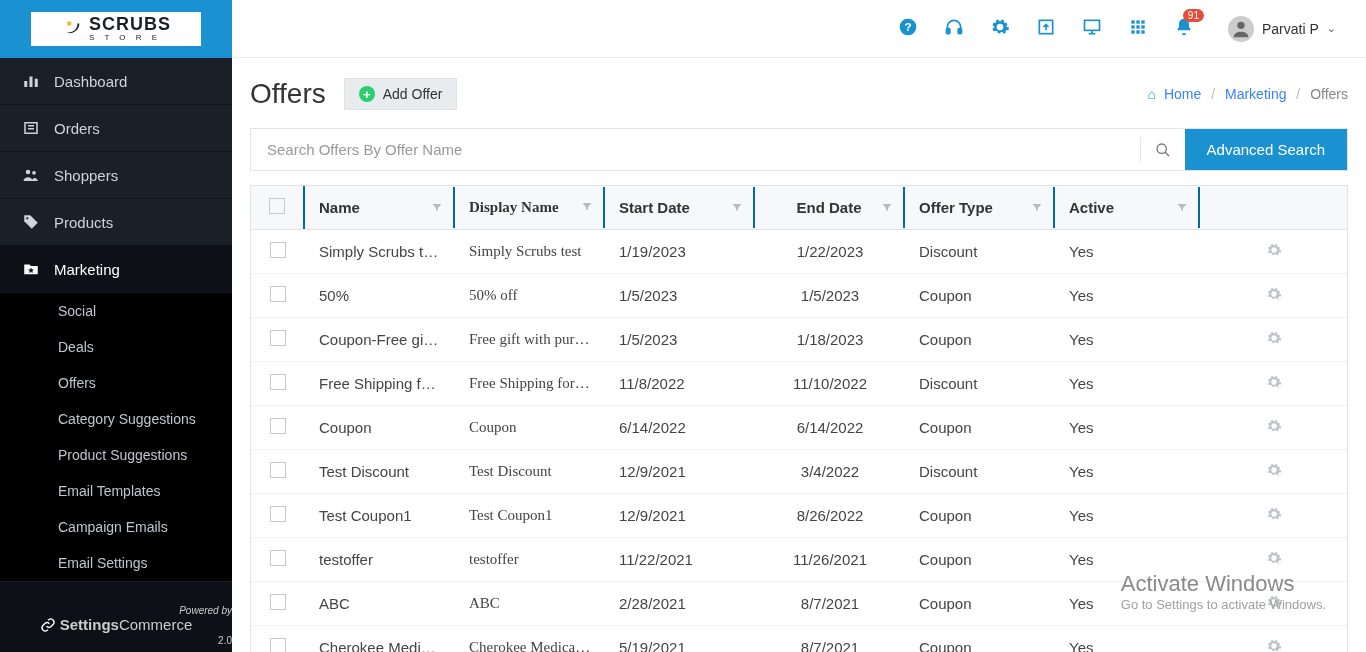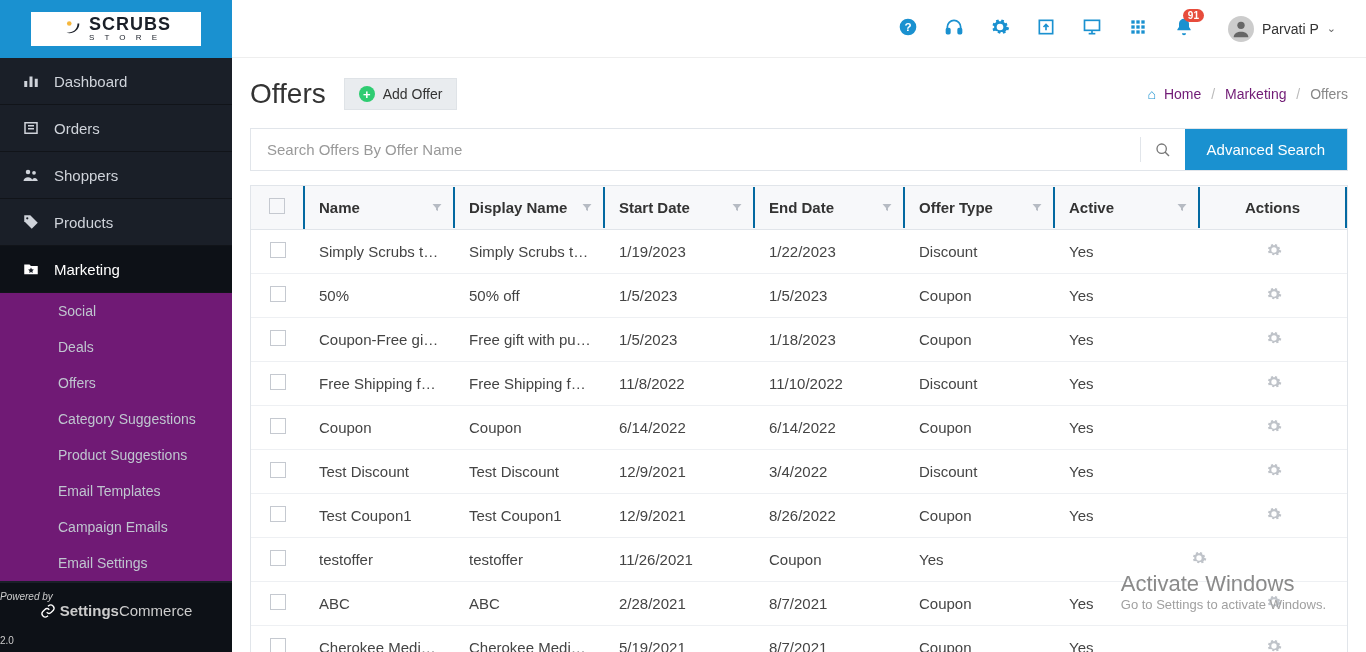--- a/index.html
+++ b/index.html
@@ -10,71 +10,71 @@
   .sidebar { width: 232px; background: #1a1f28; color: #cfd3da; display: flex; flex-direction: column; position: relative; }
   .logo-wrap { background: #1a91d0; height: 58px; display:flex; align-items:center; justify-content:center; }
   .logo { background:#fff; padding:4px 30px; display:flex; align-items:center; gap:6px; }
   .logo svg { width:22px; height:22px; }
   .logo-text { font-size:18px; font-weight:800; letter-spacing:1px; color:#1a1f28; line-height:0.9; }
   .logo-sub { font-size:8px; letter-spacing:4px; color:#1a1f28; }
   .nav { flex:1; overflow:auto; }
   .nav-item { display:flex; align-items:center; gap:14px; padding:14px 22px; font-size:15px; cursor:pointer; border-bottom:1px solid #111419; }
   .nav-item.active { background:#0d1117; color:#fff; }
   .nav-item .ico { width:18px; height:18px; display:inline-flex; align-items:center; justify-content:center; }
-  .subnav { background:#701a75; }
+  .subnav { background:#000000; }
   .sub-item { padding:10px 22px 10px 58px; font-size:14px; color:#bfc5cf; cursor:pointer; }
-  .sidebar-footer { background:#0d1117; text-align:left; padding:8px 0 6px; font-size:10px; font-style:italic; color:#ccc; }
+  .sidebar-footer { background:#0d1117; text-align:right; padding:23px 0 6px; font-size:10px; font-style:italic; color:#ccc; }
   .sidebar-footer .sc { font-style:normal; font-size:15px; display:flex; align-items:center; justify-content:center; gap:4px; font-weight:500; }
   .sidebar-footer .sc b { font-weight:700; }
-  .sidebar-footer .ver { font-size:10px; font-style:normal; margin-top:16px; }
+  .sidebar-footer .ver { font-size:10px; font-style:normal; margin-top:2px; }
 
   
   .main { flex:1; display:flex; flex-direction:column; height:652px; }
   .topbar { height:58px; border-bottom:1px solid #eee; display:flex; align-items:center; justify-content:flex-end; gap:26px; padding:0 30px; }
   .topbar .icon-btn { color:#1a91d0; cursor:pointer; position:relative; }
   .topbar .icon-btn svg { width:20px; height:20px; }
-  .badge { position:absolute; top:-8px; right:-10px; background:#e74c3c; color:#fff; border-radius:10px; font-size:10px; padding:1px 5px; font-weight:700; }
+  .badge { position:absolute; top:-8px; right:-10px; background:#e74c3c; color:#fff; border-radius:10px; font-size:10px; padding:1px 5px; font-weight:400; }
   .user { display:flex; align-items:center; gap:8px; cursor:pointer; color:#333; font-size:14px; margin-left:8px; }
   .avatar { width:26px; height:26px; border-radius:50%; background:#ccc; display:flex; align-items:center; justify-content:center; }
   .avatar svg { width:22px; height:22px; fill:#666; }
   .chev { font-size:11px; color:#666; }
 
   .content { flex:1; padding:20px 18px; overflow:auto; background:#fff; position:relative; }
   .content::-webkit-scrollbar { width:12px; }
   .content::-webkit-scrollbar-thumb { background:#c0c0c0; }
   .content::-webkit-scrollbar-track { background:#f0f0f0; }
 
   .page-head { display:flex; align-items:center; justify-content:space-between; margin-bottom:18px; }
   .page-head-left { display:flex; align-items:center; gap:18px; }
   .page-title { font-size:28px; font-weight:400; color:#333; }
   .add-btn { background:#e9ecef; border:1px solid #dfe3e7; padding:7px 14px; font-size:14px; display:flex; align-items:center; gap:8px; cursor:pointer; color:#333; }
   .add-btn .plus { width:16px; height:16px; border-radius:50%; background:#2ecc71; color:#fff; display:flex; align-items:center; justify-content:center; font-size:13px; font-weight:bold; }
   .breadcrumb { font-size:14px; color:#888; }
-  .breadcrumb a { color:#701a75; text-decoration:none; }
+  .breadcrumb a { color:#3b82f6; text-decoration:none; }
   .breadcrumb .sep { margin:0 6px; color:#bbb; }
   .breadcrumb .home-ico { color:#1a91d0; margin-right:4px; }
 
   .search-bar { display:flex; border:1px solid #e1e5ea; margin-bottom:14px; }
   .search-input { flex:1; border:none; padding:12px 16px; font-size:15px; outline:none; color:#333; }
   .search-input::placeholder { color:#999; }
   .search-div { width:1px; background:#e1e5ea; margin:8px 0; }
   .search-icn { width:44px; display:flex; align-items:center; justify-content:center; color:#777; cursor:pointer; }
   .adv-btn { background:#1a91d0; color:#fff; border:none; padding:0 22px; font-size:15px; cursor:pointer; }
 
   .grid { border:1px solid #e1e5ea; }
   .grid-head, .grid-row { display:flex; align-items:center; }
   .grid-head { background:#f7f8fa; border-bottom:1px solid #e1e5ea; }
   .grid-row { border-bottom:1px solid #eef0f3; }
   .col { padding:12px 14px; font-size:15px; color:#444; overflow:hidden; text-overflow:ellipsis; white-space:nowrap; position:relative; }
   .grid-head .col { font-weight:600; color:#333; border-right:2px solid #0369a1; }
   .col.chk { width:54px; flex:none; text-align:center; }
   .col.name { width:150px; flex:none; }
-  .col.disp { width:150px; flex:none; }
+  .col.disp { width:150px; flex:none;font-family:Liberation Serif, serif; }
   .col.start { width:150px; flex:none; }
-  .col.end { width:150px; flex:none; }
+  .col.end { width:150px; flex:none;text-align:center; }
   .col.type { width:150px; flex:none; }
   .col.active { width:145px; flex:none; }
   .col.actions { flex:1; text-align:center; }
   .filter-ico { position:absolute; right:10px; top:50%; transform:translateY(-50%); color:#b6bbc3; }
   .filter-ico svg { width:12px; height:12px; }
   .chk-box { width:16px; height:16px; border:1px solid #c5c9d0; display:inline-block; cursor:pointer; }
   .gear { color:#bfc3c9; cursor:pointer; display:inline-flex; }
   .gear svg { width:16px; height:16px; }
 
   .watermark { position:fixed; right:40px; bottom:40px; color:#999; pointer-events:none; text-align:left; }
@@ -268,21 +268,20 @@
               </svg></span></div>
         <div class="col end"><span>End Date</span><span class="filter-ico"><svg viewBox="0 0 24 24" fill="currentColor">
                 <path d="M3 5h18l-7 8v6l-4-2v-4z"></path>
               </svg></span></div>
         <div class="col type"><span>Offer Type</span><span class="filter-ico"><svg viewBox="0 0 24 24" fill="currentColor">
                 <path d="M3 5h18l-7 8v6l-4-2v-4z"></path>
               </svg></span></div>
         <div class="col active"><span>Active</span><span class="filter-ico"><svg viewBox="0 0 24 24" fill="currentColor">
                 <path d="M3 5h18l-7 8v6l-4-2v-4z"></path>
               </svg></span></div>
-        <div class="col actions"><span>Actions</span></div>
       </div>
       <div id="grid-body">
           <div class="grid-row">
             <div class="col chk"><span class="chk-box"></span></div>
             <div class="col name">Simply Scrubs test</div>
             <div class="col disp">Simply Scrubs test</div>
             <div class="col start">1/19/2023</div>
             <div class="col end">1/22/2023</div>
             <div class="col type">Discount</div>
             <div class="col active">Yes</div>
@@ -373,20 +372,21 @@
             <div class="col actions"><span class="gear">
                 <svg viewBox="0 0 24 24" fill="currentColor">
                   <path d="M12 8a4 4 0 100 8 4 4 0 000-8zm9 4l2 1-1 3-2-.5a8 8 0 01-1.5 1.5l.5 2-3 1-1-2h-2l-1 2-3-1 .5-2A8 8 0 016 16.5L4 17l-1-3 2-1v-2l-2-1 1-3 2 .5A8 8 0 017.5 6L7 4l3-1 1 2h2l1-2 3 1-.5 2A8 8 0 0118 7.5l2-.5 1 3-2 1z"></path>
                 </svg>
               </span></div>
           </div>
           <div class="grid-row">
             <div class="col chk"><span class="chk-box"></span></div>
             <div class="col name">testoffer</div>
             <div class="col disp">testoffer</div>
+            <div class="col start">11/22/2021</div>
             <div class="col end">11/26/2021</div>
             <div class="col type">Coupon</div>
             <div class="col active">Yes</div>
             <div class="col actions"><span class="gear">
                 <svg viewBox="0 0 24 24" fill="currentColor">
                   <path d="M12 8a4 4 0 100 8 4 4 0 000-8zm9 4l2 1-1 3-2-.5a8 8 0 01-1.5 1.5l.5 2-3 1-1-2h-2l-1 2-3-1 .5-2A8 8 0 016 16.5L4 17l-1-3 2-1v-2l-2-1 1-3 2 .5A8 8 0 017.5 6L7 4l3-1 1 2h2l1-2 3 1-.5 2A8 8 0 0118 7.5l2-.5 1 3-2 1z"></path>
                 </svg>
               </span></div>
           </div>
           <div class="grid-row">

